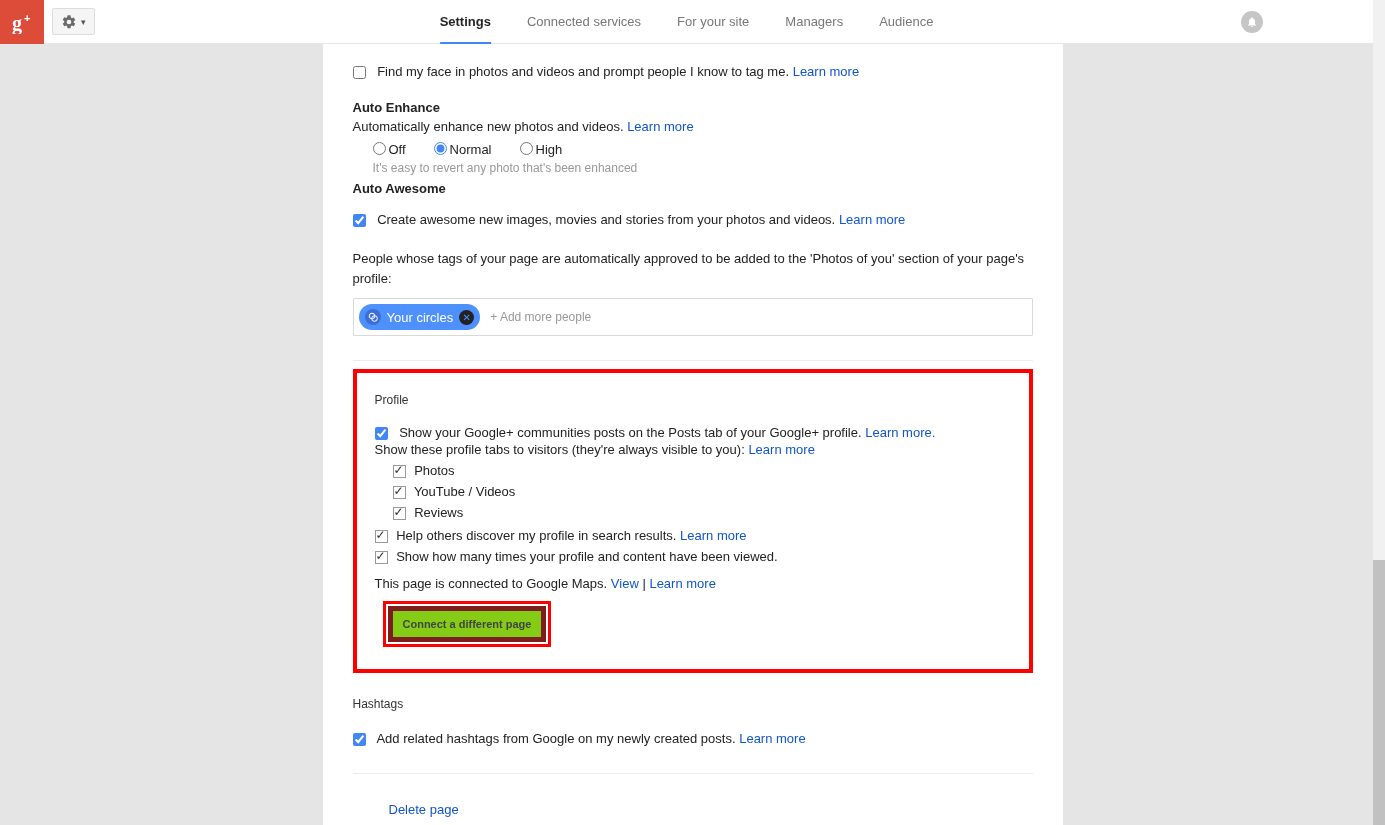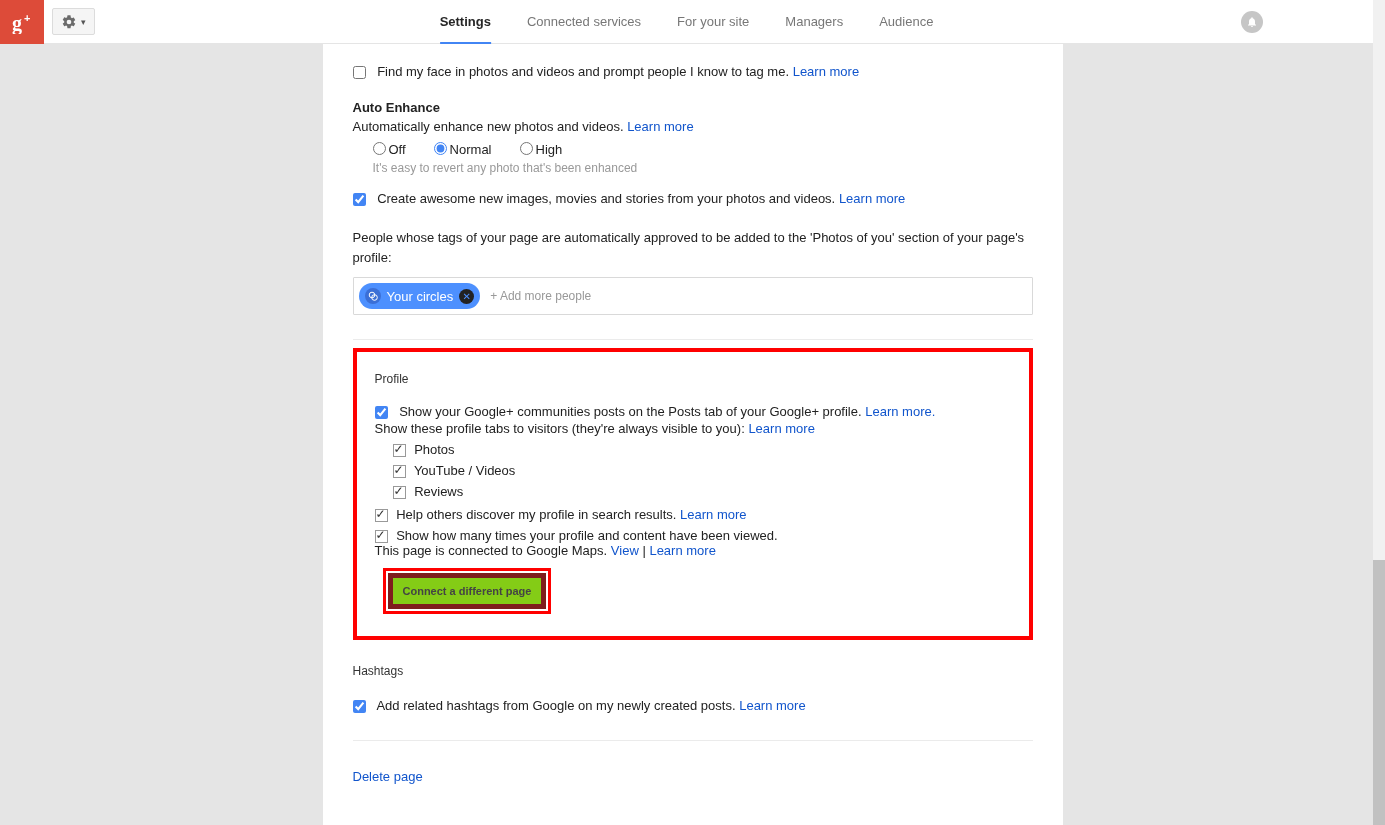--- a/index.html
+++ b/index.html
@@ -147,31 +147,31 @@
   .indent { padding-left: 18px; }
   .sub-row { margin-top: 6px; }
   .cb2 {
     appearance:none; width:13px; height:13px; border:1px solid #999;
     display:inline-block; vertical-align:middle; margin-right:5px;
     position:relative; cursor:pointer; background:#fff;
   }
   .cb2:checked::after {
     content:"✓"; position:absolute; top:-3px; left:0px; font-size:12px; color:#333;
   }
-  .maps-line { margin-top: 0; }
+  .maps-line { margin-top: 12px; }
   .btn-connect-wrap {
     display:inline-block; border:3px solid #ff0000; margin-top:10px; margin-left:8px;
     padding:2px;
   }
   .btn-connect {
     border:5px solid #7f1d1d; background:#84cc16; color:#444;
     font-size:11px; font-weight:bold; padding:7px 10px; cursor:pointer;
   }
   .hashtags { margin-top: 24px; }
-  .del-link { color:#1155cc; margin-top:28px; display:inline-block; cursor:pointer; }
+  .del-link { color:#1155cc; margin-top:28px; display:inline-block; cursor:pointer;margin-left:36px; }
   .scrollbar-track {
     position:absolute; right:0; top:0; width:12px; height:825px; background:#f1f1f1;
   }
   .scrollbar-thumb {
     position:absolute; right:0; width:12px; background:#c1c1c1;
     top:560px; height:265px;
   }
   input[type=radio] { cursor:pointer; margin:0; }
   .rad-blue { accent-color:#4285f4; }
 </style>
@@ -227,20 +227,21 @@
         <input type="radio" name="ae" class="rad-blue" checked="" style="">
         <span>Normal</span>
       </label>
     <label>
         <input type="radio" name="ae" style="">
         <span>High</span>
       </label>
   </div>
   <div class="hint">It's easy to revert any photo that's been enhanced</div>
 
+  <div class="sect-bold" style="margin-top:6px">Auto Awesome</div>
   <div class="row">
     <input type="checkbox" class="check blue-check" checked="" style="">
     <span>Create awesome new images, movies and stories from your photos and videos.</span>
     <a class="link">Learn more</a>
   </div>
 
   <div class="row" style="margin-top:20px">People whose tags of your page are automatically approved to be added to the 'Photos of you' section of your page's profile:</div>
   <div class="chip-container">
     <div class="chip">
       <span class="c-icon">

